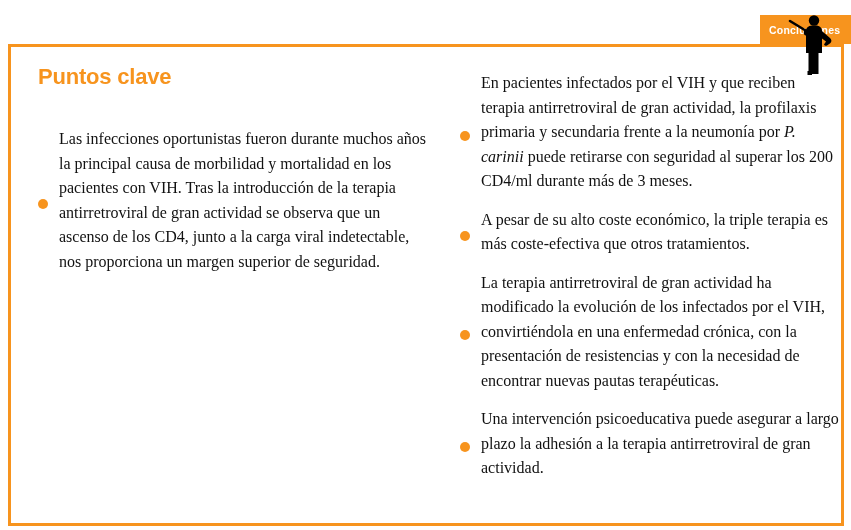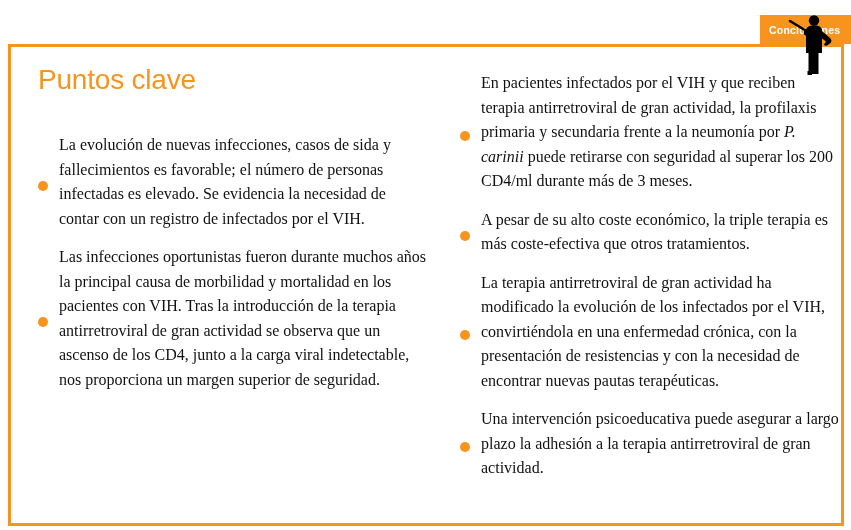--- a/index.html
+++ b/index.html
@@ -25,22 +25,22 @@
     font-weight:bold; font-size:10.5px; letter-spacing:.2px;
   }
   
   .presenter { position:absolute; left:786px; top:12px; width:56px; height:66px; z-index:4; }
   
   .col { position:absolute; }
   .col-left  { left:27px;  top:17px; width:388px; }
   .col-right { left:449px; top:24px; width:381px; }
   .title {
     margin:0 0 37px 0; color:var(--accent);
-    font-family:"Liberation Sans", sans-serif; font-weight:normal;
-    font-size:28px; letter-spacing:-0.2px;
+    font-family:"Liberation Sans", sans-serif; font-weight:bold;
+    font-size:22px; letter-spacing:-0.2px;
   }
   ul.bullets { list-style:none; margin:0; padding:0; display:flex; flex-direction:column; gap:14px; }
   .bullet-item { display:flex; align-items:center; }
   .dot {
     flex:0 0 10px; width:10px; height:10px; border-radius:50%;
     background:var(--accent); margin:7px 11px 0 0;
   }
   .bullet-text { color:var(--ink); font-size:16px; line-height:24.5px; }
   .bullet-text em { font-style:italic; }
 </style>
@@ -69,24 +69,20 @@
     <rect x="21.5" y="59" width="4.5" height="4" fill="#000"></rect>
   </svg>
 
   <div class="frame">
 
     <div class="col col-left">
       <h1 class="title">Puntos clave</h1>
       <ul class="bullets">
           <li class="bullet-item">
             <span class="dot"></span>
-            <span class="bullet-text"><span>La evolución de nuevas infecciones, casos de sida y fallecimientos es favorable; el número de personas infectadas es elevado. Se evidencia la necesidad de contar con un registro de infectados por el VIH.</span></span>
-          </li>
-          <li class="bullet-item">
-            <span class="dot"></span>
             <span class="bullet-text"><span>Las infecciones oportunistas fueron durante muchos años la principal causa de morbilidad y mortalidad en los pacientes con VIH. Tras la introducción de la terapia antirretroviral de gran actividad se observa que un ascenso de los CD4, junto a la carga viral indetectable, nos proporciona un margen superior de seguridad.</span></span>
           </li>
         </ul>
     </div>
 
     <div class="col col-right">
       <ul class="bullets">
           <li class="bullet-item">
             <span class="dot"></span>
             <span class="bullet-text"><span>En pacientes infectados por el VIH y que reciben terapia antirretroviral de gran actividad, la profilaxis primaria y secundaria frente a la neumonía por </span><em>P. carinii</em><span> puede retirarse con seguridad al superar los 200 CD4/ml durante más de 3 meses.</span></span>

